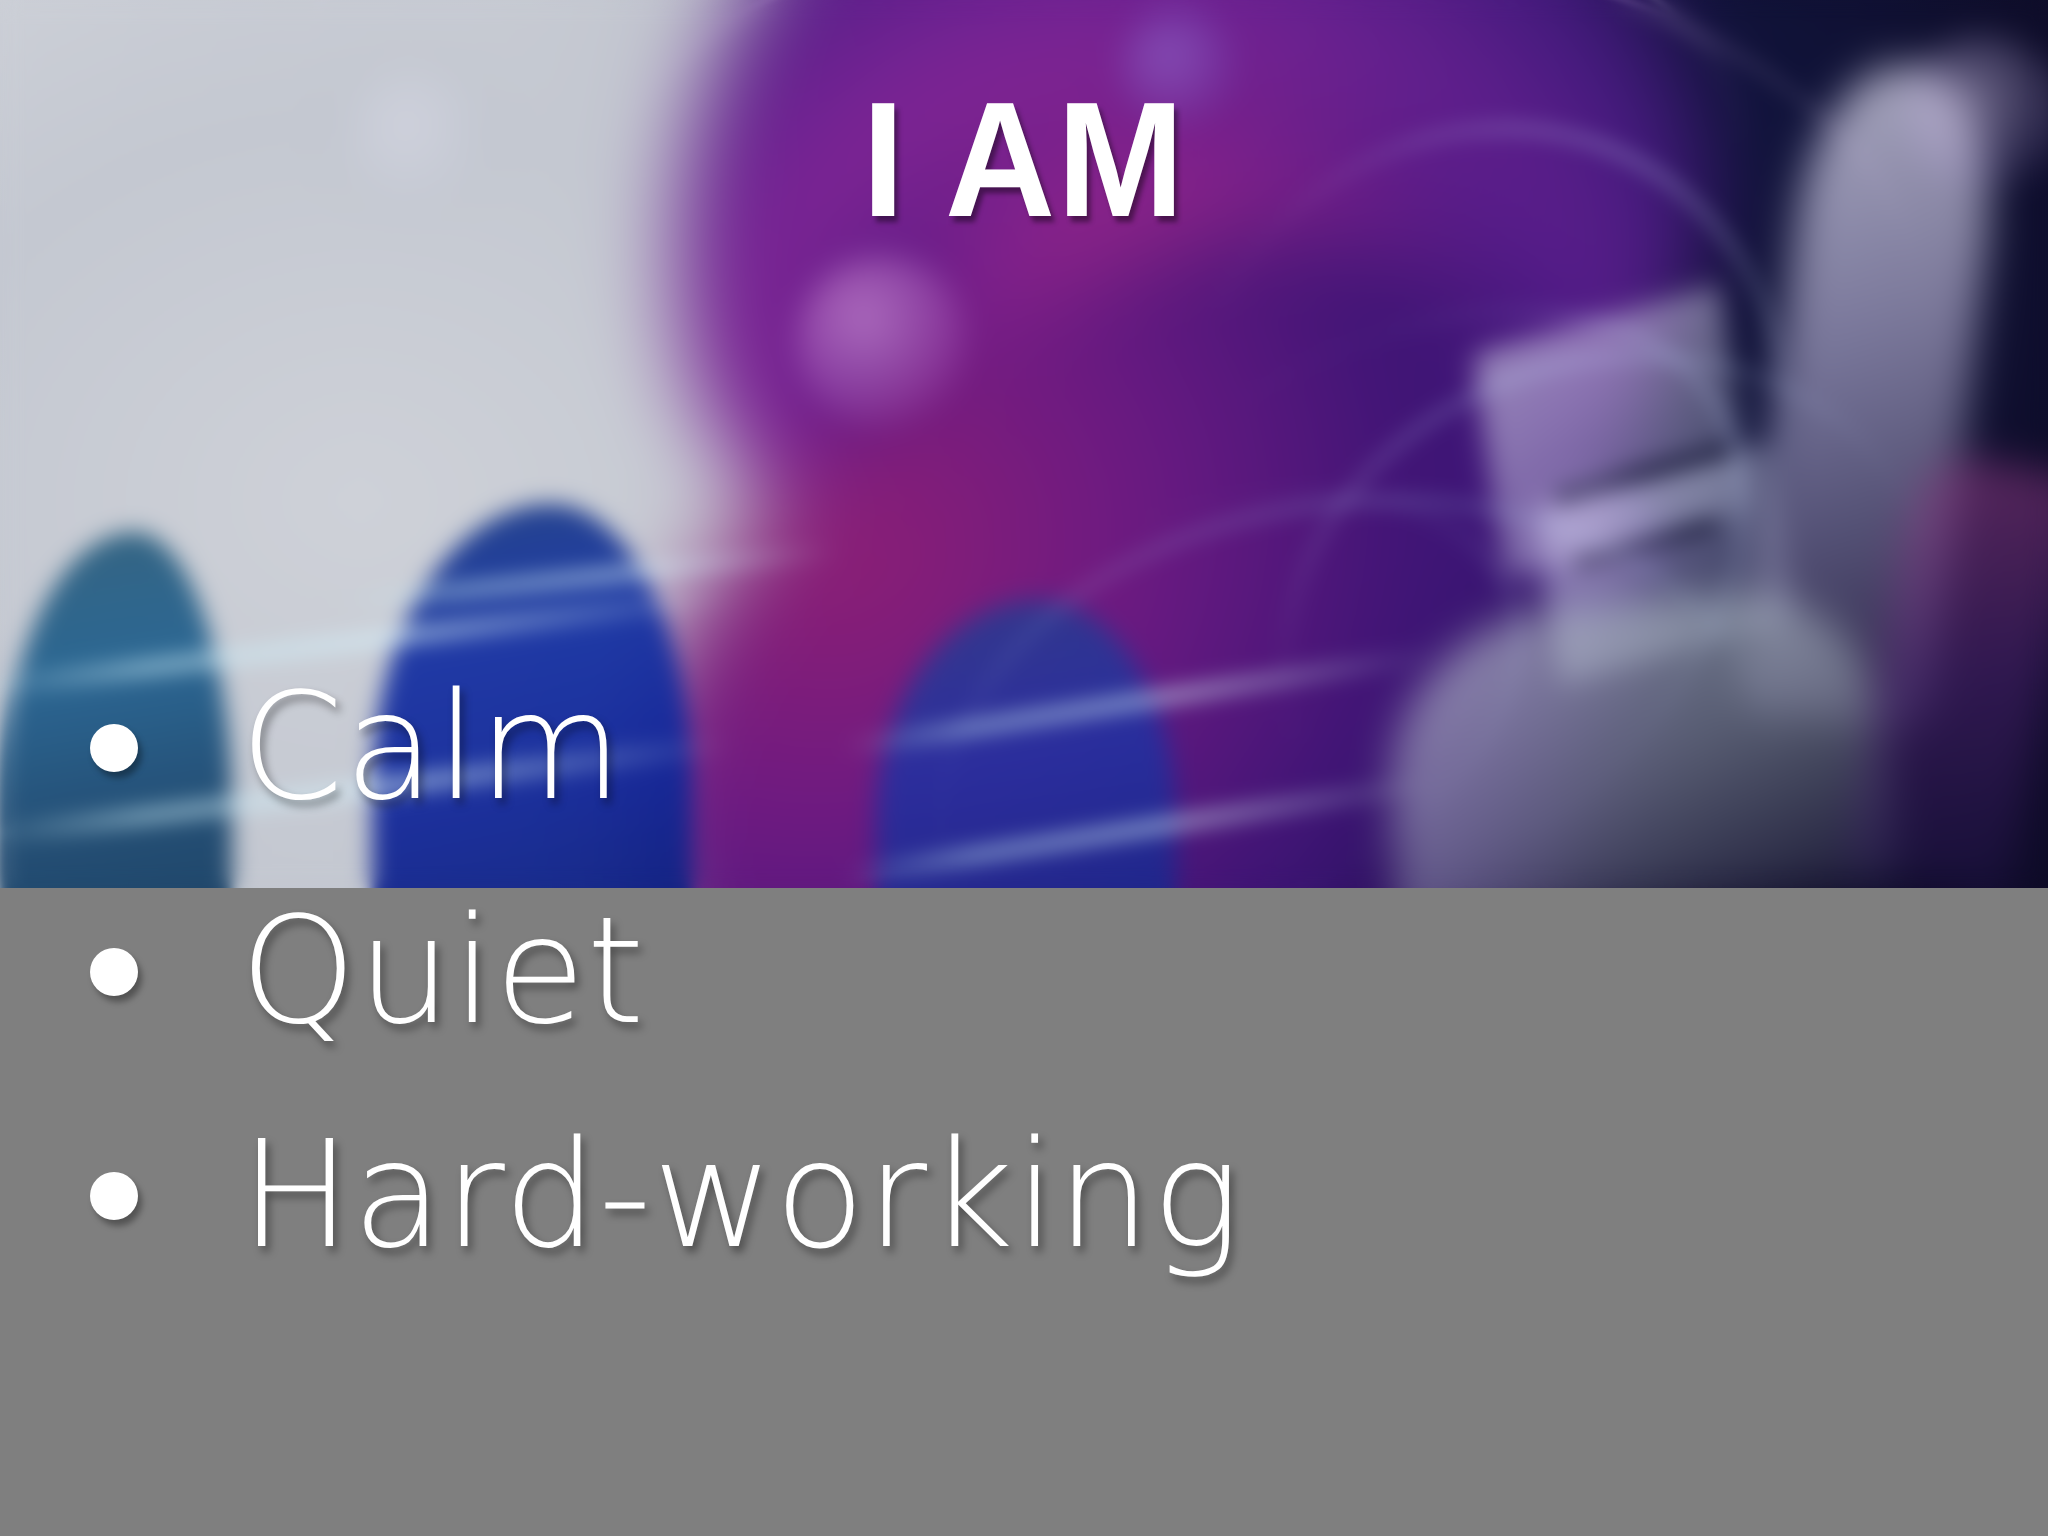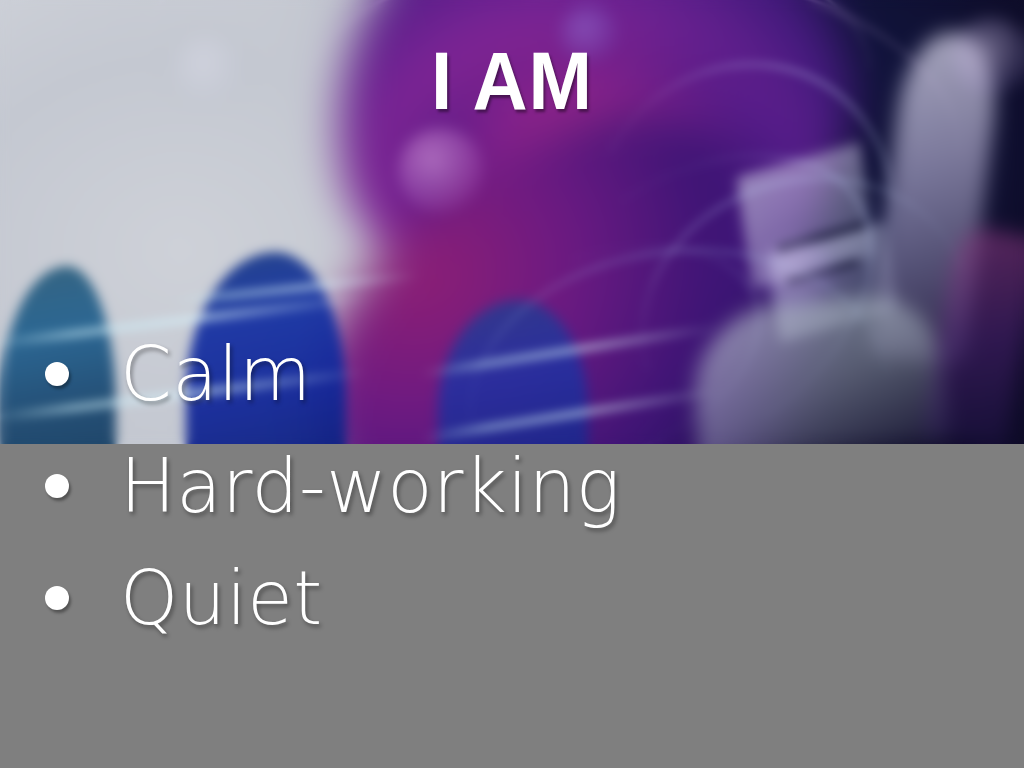--- a/index.html
+++ b/index.html
@@ -397,23 +397,23 @@
 
   <div class="bullets">
 
     <div class="bullet-row">
       <span class="bullet-dot"></span>
       <span class="bullet-text">Calm</span>
     </div>
 
     <div class="bullet-row">
       <span class="bullet-dot"></span>
+      <span class="bullet-text">Quiet</span>
+    </div>
+
+    <div class="bullet-row">
+      <span class="bullet-dot"></span>
       <span class="bullet-text">Hard-working</span>
     </div>
 
-    <div class="bullet-row">
-      <span class="bullet-dot"></span>
-      <span class="bullet-text">Quiet</span>
-    </div>
-
   </div>
 
 </div>
 
 </body></html>

